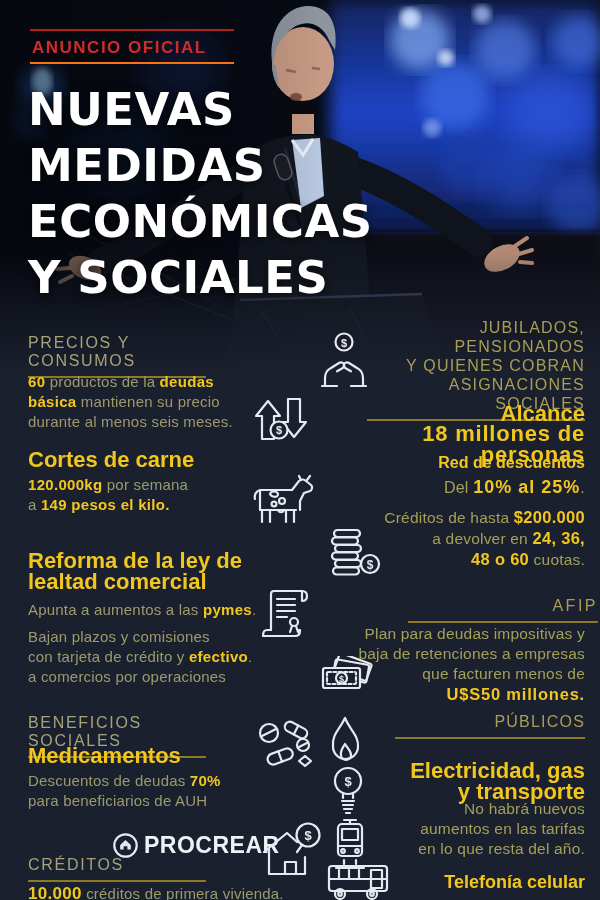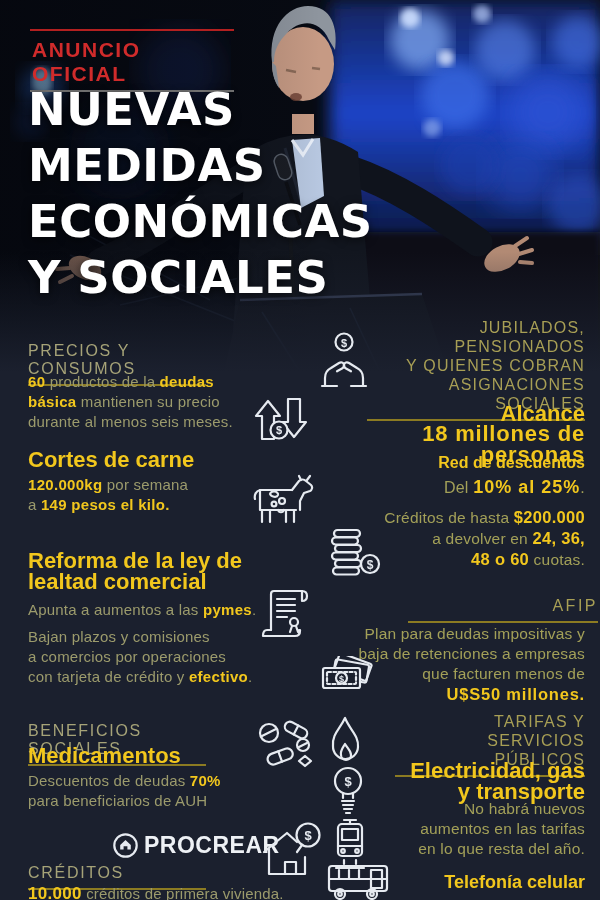--- a/index.html
+++ b/index.html
@@ -2,36 +2,36 @@
 <html><head>
 <meta charset="utf-8">
 <style>
   html,body{margin:0;padding:0;background:#0d1018;}
   .stage{position:relative;width:600px;height:900px;overflow:hidden;
          background:#1b202e;font-family:"Liberation Sans",sans-serif;}
   .abs{position:absolute;}
   
   #hero{position:absolute;top:0;left:0;z-index:0;}
   .badge{position:absolute;top:29px;left:30px;z-index:2;width:200px;
-         color:#d02b2b;font-size:21px;font-weight:bold;letter-spacing:1.5px;
-         border-top:2px solid #b32020;border-bottom:2px solid #737373;
+         color:#d02b2b;font-size:17px;font-weight:bold;letter-spacing:1.5px;
+         border-top:2px solid #b32020;border-bottom:2px solid #f97316;
          padding:7px 2px 4px 2px;text-align:left;}
   .title{position:absolute;top:82px;left:28px;z-index:2;color:#ffffff;
          font-family:"DejaVu Sans","Liberation Sans",sans-serif;font-weight:bold;
          font-size:45px;line-height:56px;letter-spacing:.5px;
          text-shadow:0 2px 10px rgba(0,0,0,.65);}
   
   .content{position:absolute;inset:0;z-index:3;}
   .oliveL{color:#9c9b6c;}
   .oliveR{color:#a3a058;}
   .hl{color:#f2c71d;font-weight:bold;letter-spacing:.3px;}
   .body15{font-size:15px;line-height:20px;letter-spacing:.2px;}
   .bodyR{font-size:15.5px;line-height:20px;letter-spacing:.2px;text-align:right;}
   .headL{color:#a6a378;font-size:16px;letter-spacing:1.7px;
-         border-bottom:2px solid #8c7b22;padding-bottom:6px;margin-top:8px;}
+         border-bottom:2px solid #8c7b22;padding-bottom:6px;}
   .headR{color:#a89f55;font-size:16px;line-height:19px;letter-spacing:1.2px;
          text-align:right;border-bottom:2px solid #8c7b22;padding-bottom:6px;}
   .sub{color:#f2c71d;font-weight:bold;font-size:22px;line-height:21px;}
   .right-align{text-align:right;}
   
   .icon svg{display:block;}
   .icon path,.icon rect,.icon circle,.icon ellipse,.icon line,.icon polyline{
       fill:none;stroke:#e6eaf0;stroke-width:2.2;stroke-linecap:round;stroke-linejoin:round;}
   .icon text{fill:#e6eaf0;stroke:none;font-family:"Liberation Sans",sans-serif;
       font-weight:bold;text-anchor:middle;}
@@ -163,22 +163,22 @@
       <div>Reforma de la ley de</div>
       <div>lealtad comercial</div>
     </div>
 
     <div class="abs body15 oliveL" style="top:600px;left:28px;white-space:nowrap;">
       <span>Apunta a aumentos a las </span><span class="hl">pymes</span><span>.</span>
     </div>
 
     <div class="abs body15 oliveL" style="top:627px;left:28px;width:225px;">
       <div>Bajan plazos y comisiones</div>
+      <div><span>con tarjeta de crédito y </span><span class="hl">efectivo</span><span>.</span></div>
       <div>a comercios por operaciones</div>
-      <div><span>con tarjeta de crédito y </span><span class="hl">efectivo</span><span>.</span></div>
     </div>
 
     <div class="abs headL" style="top:714px;left:28px;width:178px;">BENEFICIOS SOCIALES</div>
 
     <div class="abs sub" style="top:745px;left:28px;">Medicamentos</div>
 
     <div class="abs body15 oliveL" style="top:771px;left:28px;width:220px;">
       <div><span>Descuentos de deudas </span><span class="hl">70%</span></div>
       <div>para beneficiarios de AUH</div>
     </div>
@@ -223,21 +223,20 @@
     <div class="abs headR" style="top:596px;right:2px;width:190px;letter-spacing:2.5px;">AFIP</div>
 
     <div class="abs bodyR oliveR" style="top:624px;right:15px;width:250px;">
       <div>Plan para deudas impositivas y</div>
       <div>baja de retenciones a empresas</div>
       <div>que facturen menos de</div>
       <div><span class="hl" style="font-size:16.5px;letter-spacing:.8px;">U$S50 millones.</span></div>
     </div>
 
     <div class="abs headR" style="top:712px;right:15px;width:190px;">
-      <div>TARIFAS Y SERVICIOS</div>
       <div>PÚBLICOS</div>
     </div>
 
     <div class="abs sub right-align" style="top:760px;right:15px;width:220px;">
       <div>Electricidad, gas</div>
       <div>y transporte</div>
     </div>
 
     <div class="abs bodyR oliveR" style="top:799px;right:15px;width:220px;">
       <div>No habrá nuevos</div>

